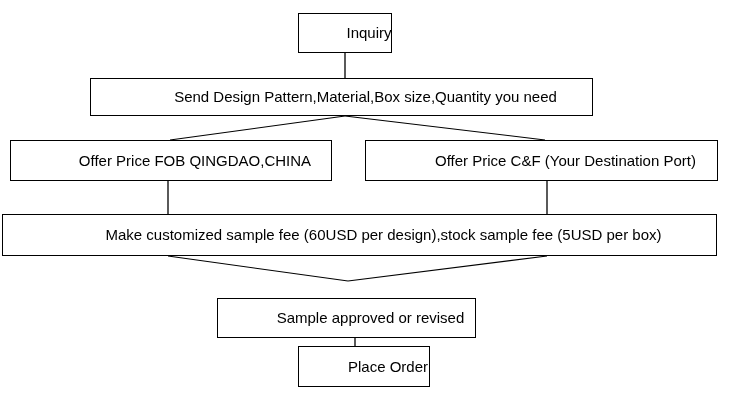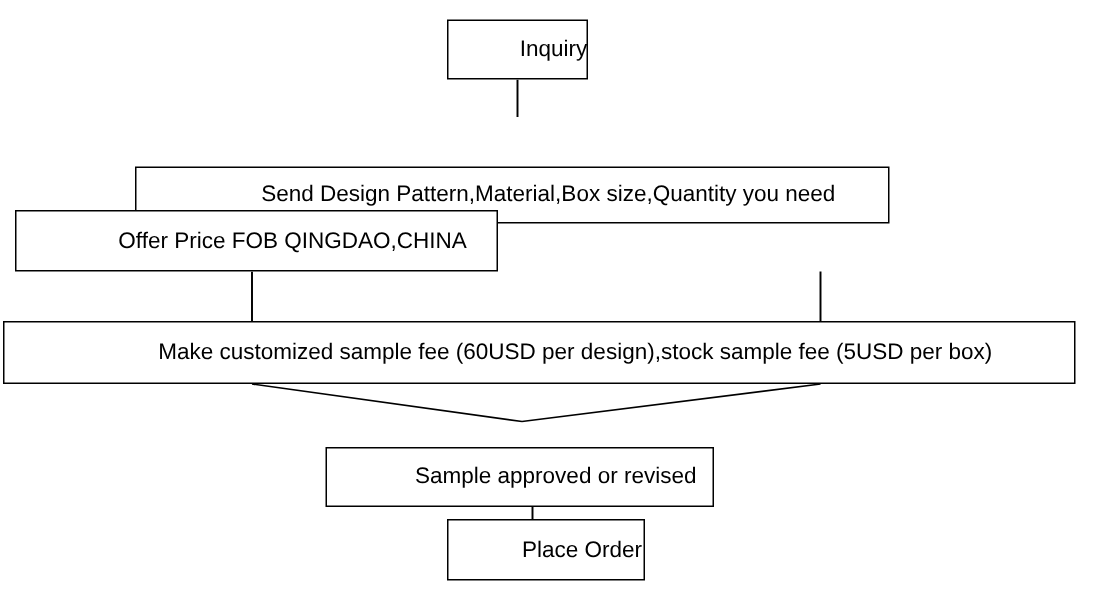--- a/index.html
+++ b/index.html
@@ -38,21 +38,21 @@
     white-space: nowrap;
     letter-spacing: 0px;
     padding-left: 48px;
   }
   .node span {
     display: block;
   }
   
   #node-inquiry      { left: 298px; top: 13px;  width: 94px;  height: 40px; }
   
-  #node-send-design  { left: 90px;  top: 78px;  width: 503px; height: 38px; margin-top: 33px; }
+  #node-send-design  { left: 90px;  top: 78px;  width: 503px; height: 38px; }
   
   #node-offer-fob    { left: 10px;  top: 140px; width: 322px; height: 41px; text-align: center; }
   #node-offer-cf     { left: 365px; top: 140px; width: 353px; height: 41px; }
   
   #node-sample-fee   { left: 2px;  top: 214px; width: 715px; height: 42px; font-size: 15px; }
   
   #node-sample-appr  { left: 217px; top: 281px; width: 259px; height: 40px; margin-top: 17px; }
   
   #node-place-order  { left: 286px; top: 346px; width: 132px; height: 41px; margin-left: 12px; }
 </style>
@@ -85,20 +85,23 @@
   </div>
 
   <div class="node" id="node-send-design">
     <span>Send Design Pattern,Material,Box size,Quantity you need</span>
   </div>
 
   <div class="node" id="node-offer-fob">
     <span>Offer Price FOB QINGDAO,CHINA</span>
   </div>
 
+  <div class="node" id="node-offer-cf">
+    <span>Offer Price C&amp;F (Your Destination Port)</span>
+  </div>
 
   <div class="node" id="node-sample-fee">
     <span>Make customized sample fee (60USD per design),stock sample fee (5USD per box)</span>
   </div>
 
   <div class="node" id="node-sample-appr">
     <span>Sample approved or revised</span>
   </div>
 
   <div class="node" id="node-place-order">

